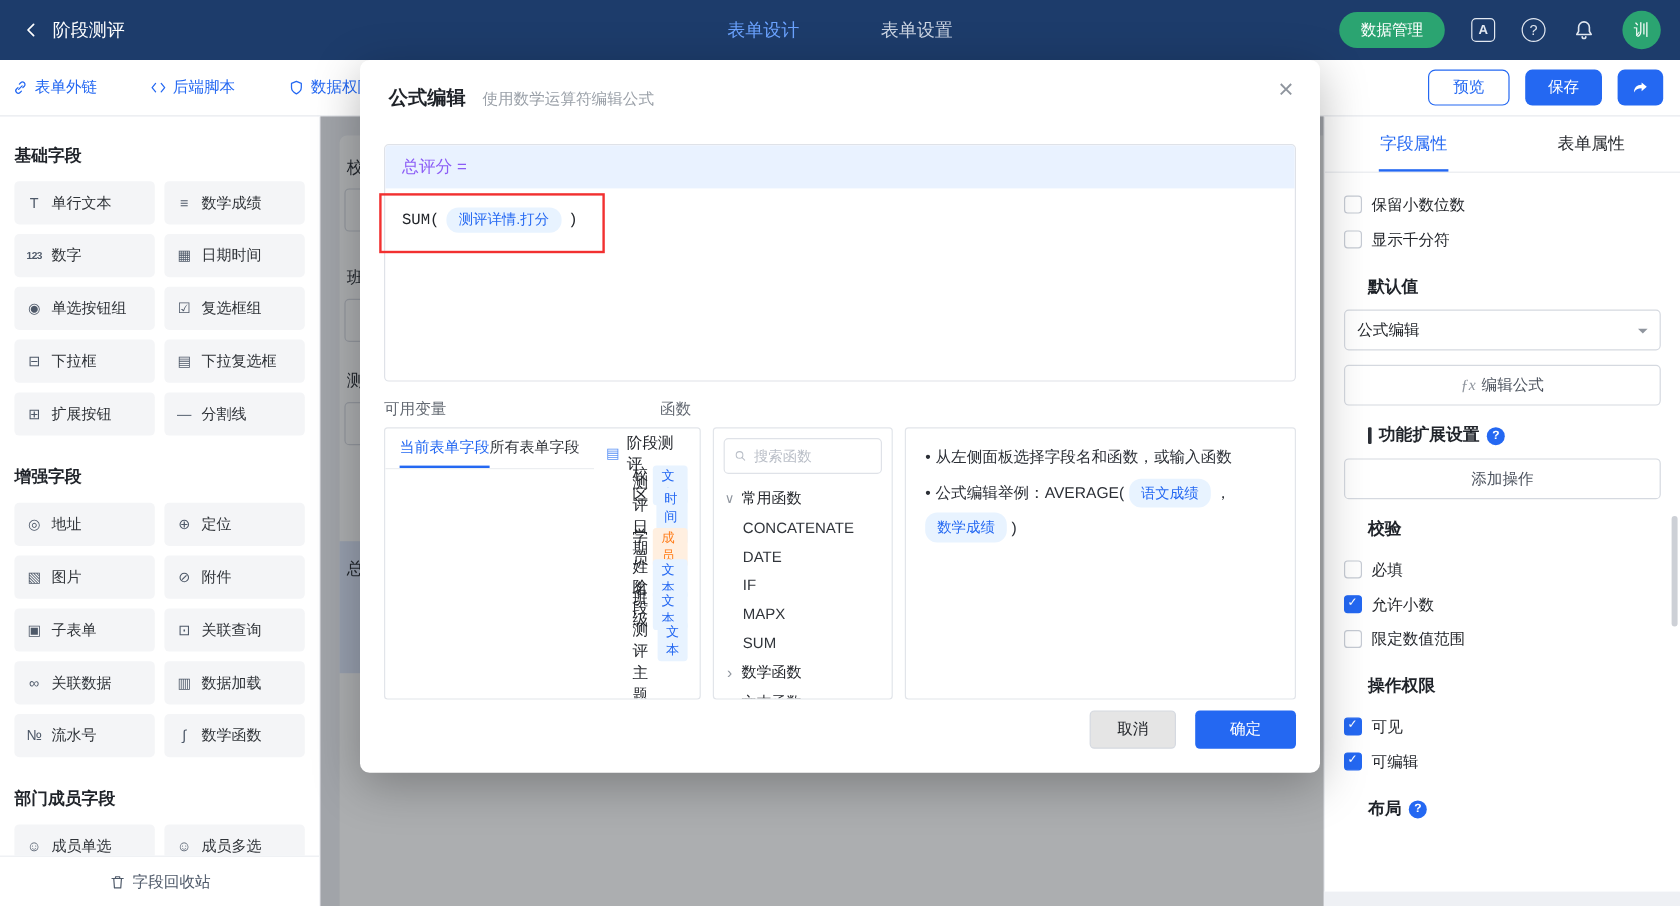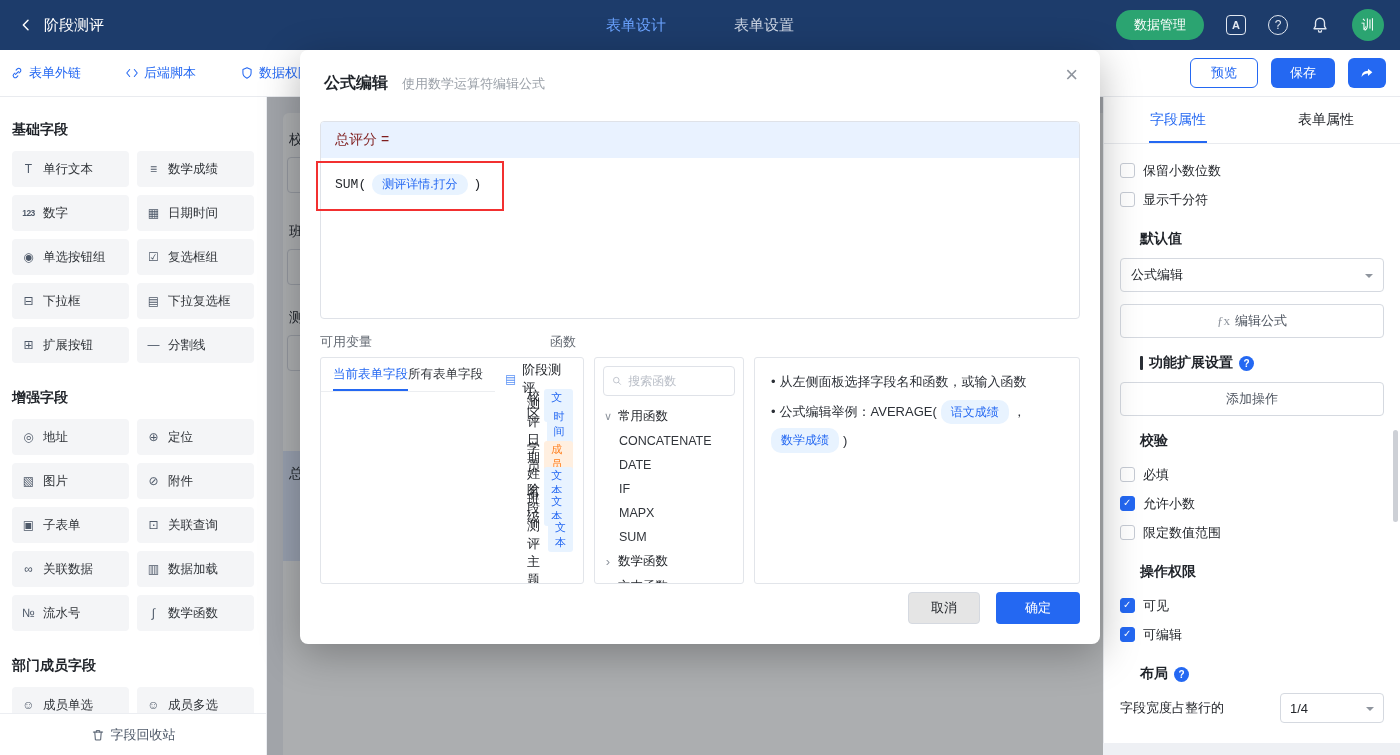--- a/index.html
+++ b/index.html
@@ -61,33 +61,33 @@
   .cb-row { display:flex; align-items:center; gap:8px; height:29px; font-size:13px; color:#23262b; cursor:pointer; }
   .cb { width:15px; height:15px; border:1px solid #c6cbd4; border-radius:3px; background:#fff; position:relative; flex:none; }
   .cb.checked { background:#2468f2; border-color:#2468f2; }
   .cb.checked::after { content:"✓"; position:absolute; color:#fff; font-size:10px; left:2px; top:0; }
   .p-sec-title { font-size:14px; font-weight:bold; color:#1f2329; margin:16px 0 10px; display:flex; align-items:center; gap:6px;padding-left:20px; }
   .sec-bar { width:3px; height:14px; background:#2b2f36; border-radius:1px; }
   .help-dot { width:15px; height:15px; border-radius:50%; background:#2468f2; color:#fff; font-size:10px; display:flex; align-items:center; justify-content:center; cursor:pointer; }
   .p-select { height:34px; border:1px solid #d5d9e0; border-radius:4px; display:flex; align-items:center; justify-content:space-between; padding:0 10px; font-size:13px; color:#23262b; cursor:pointer; background:#fff; }
   .caret { width:0; height:0; border:4.5px solid transparent; border-top-color:#8f959e; margin-top:5px; }
   .p-btn { height:34px; border:1px solid #d5d9e0; border-radius:4px; display:flex; align-items:center; justify-content:center; gap:5px; font-size:13px; color:#4e5560; margin-top:12px; background:#fff; cursor:pointer; }
-  .fx { font-family:"Liberation Serif","DejaVu Serif",serif; color:#8f959e; }
+  .fx { font-style:italic; font-family:"Liberation Serif","DejaVu Serif",serif; color:#8f959e; }
   .layout-row { display:flex; align-items:center; justify-content:space-between; margin-top:4px; font-size:13px; color:#23262b; }
   .small-select { width:104px; height:30px; border:1px solid #d5d9e0; border-radius:4px; display:flex; align-items:center; justify-content:space-between; padding:0 9px; font-size:13px; cursor:pointer; background:#fff; }
   .p-scrollbar { position:absolute; right:2px; top:333px; width:5px; height:92px; border-radius:3px; background:#cdd0d6; }
 
   
   .modal { position:absolute; left:300px; top:50px; width:800px; height:594px; background:#fff; border-radius:8px; box-shadow:0 10px 40px rgba(0,0,0,0.28); z-index:40; }
   .m-header { display:flex; align-items:baseline; padding:22px 24px 0; line-height:22px; }
   .m-title { font-size:16px; font-weight:bold; color:#1f2329; }
   .m-sub { font-size:13px; color:#9aa0a8; margin-left:14px; }
   .m-close { position:absolute; top:14px; right:22px; font-size:22px; color:#8f959e; cursor:pointer; line-height:1; }
   .f-box { margin:26px 20px 0; border:1px solid #dfe2e8; border-radius:4px; height:198px; overflow:hidden; }
-  .f-bar { height:36px; background:#e9f2ff; display:flex; align-items:center; padding:0 14px; font-size:14px; color:#7f1d1d; }
+  .f-bar { height:36px; background:#e9f2ff; display:flex; align-items:center; padding:0 14px; font-size:14px; color:#8b5cf6; }
   .f-edit { position:relative; height:162px; padding:16px 14px; }
   .f-line { display:inline-flex; align-items:center; gap:6px; font-family:"Liberation Mono","DejaVu Sans Mono",monospace; font-size:13px; color:#23262b; }
   .pill { background:#e8f3ff; color:#2468f2; border-radius:10px; padding:2px 10px; font-size:12px; font-family:"Liberation Sans","DejaVu Sans",sans-serif; cursor:pointer; }
   .red-annot { position:absolute; left:16px; top:111px; width:188px; height:50px; border:2px solid #f23030; z-index:5; pointer-events:none; }
   .panels-labels { display:flex; margin:14px 20px 0; font-size:13px; color:#646a73; }
   .pl-var { width:230px; }
   .panels { display:flex; gap:10px; margin:6px 20px 0; height:227px; }
   .pane { border:1px solid #e2e5ea; border-radius:3px; background:#fff; overflow:hidden; }
   .vars { width:264px; display:flex; flex-direction:row;justify-content:space-between; }
   .vars-tabs { height:34px; border-bottom:1px solid #eceef1; display:flex; align-items:stretch; justify-content:space-between; padding:0 12px; font-size:12.5px; flex:none; }
@@ -364,27 +364,20 @@
         </div>
       <div class="cb-row">
           <span class="cb checked"></span>
           <span>可编辑</span>
         </div>
 
       <div class="p-sec-title">
         <span>布局</span>
         <span class="help-dot">?</span>
       </div>
-      <div class="layout-row">
-        <span>字段宽度占整行的</span>
-        <span class="small-select">
-          <span>1/4</span>
-          <span class="caret"></span>
-        </span>
-      </div>
     </div>
     <div class="p-scrollbar"></div>
   </aside>
 
   <div class="overlay"></div>
 
   <section class="modal">
     <div class="m-header">
       <span class="m-title">公式编辑</span>
       <span class="m-sub">使用数学运算符编辑公式</span>

